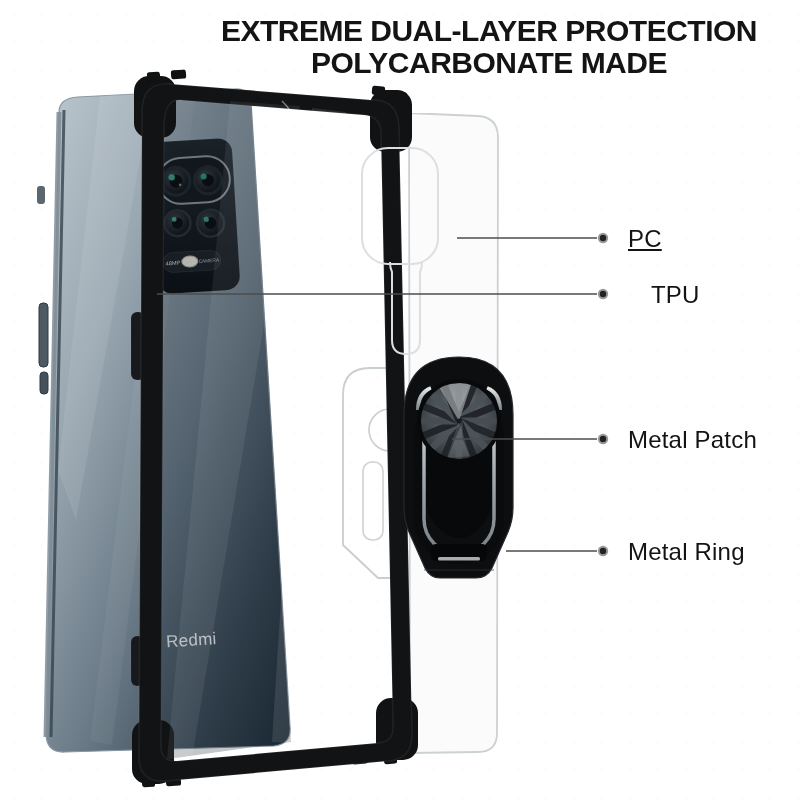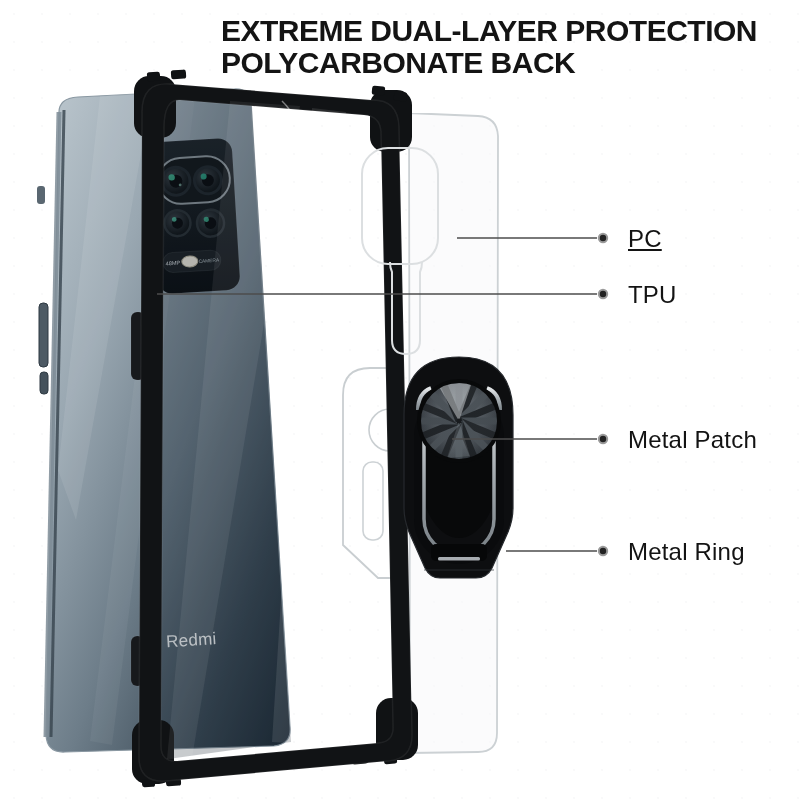--- a/index.html
+++ b/index.html
@@ -4,30 +4,30 @@
 <style>
   html,body{margin:0;padding:0;background:#fff;}
   .stage{
     position:relative;width:800px;height:800px;overflow:hidden;background:#ffffff;
     font-family:"Liberation Sans", sans-serif;
     background-image:radial-gradient(rgba(120,130,140,0.045) 1.2px, transparent 1.2px);
     background-size:28px 28px;
   }
   .stage > svg{position:absolute;left:0;top:0;}
   .title-block{
-    position:absolute;top:15px;right:43px;text-align:left;
+    position:absolute;top:15px;right:43px;text-align:center;
     font-weight:bold;font-size:30px;line-height:31.5px;letter-spacing:-0.5px;color:#141414;
     white-space:nowrap;
   }
   .callout-label{
     position:absolute;left:628px;transform:translateY(-50%);
     font-size:24px;color:#131313;white-space:nowrap;letter-spacing:0.2px;
   }
   .lbl-pc{top:239px;text-decoration:underline;}
-  .lbl-tpu{top:295px;}
+  .lbl-tpu{top:295px;margin-left:23px;}
   .lbl-patch{top:440px;}
   .lbl-ring{top:552px;}
 </style>
 </head>
 <body>
 
 <div class="stage">
 
 <svg width="800" height="800" viewBox="0 0 800 800">
   <defs>
@@ -210,21 +210,21 @@
   <g fill="#232323" stroke="#9a9a9a" stroke-width="2">
     <circle cx="603" cy="238" r="4.2"></circle>
     <circle cx="603" cy="294" r="4.2"></circle>
     <circle cx="603" cy="439" r="4.2"></circle>
     <circle cx="603" cy="551" r="4.2"></circle>
   </g>
 </svg>
 
   <div class="title-block">
     <div>EXTREME DUAL-LAYER PROTECTION</div>
-    <div>POLYCARBONATE BACK</div>
+    <div>POLYCARBONATE MADE</div>
   </div>
 
   <div class="callout-label lbl-pc">PC</div>
   <div class="callout-label lbl-tpu">TPU</div>
   <div class="callout-label lbl-ring">Metal Ring</div>
   <div class="callout-label lbl-patch">Metal Patch</div>
 
 </div>
 
 </body></html>

